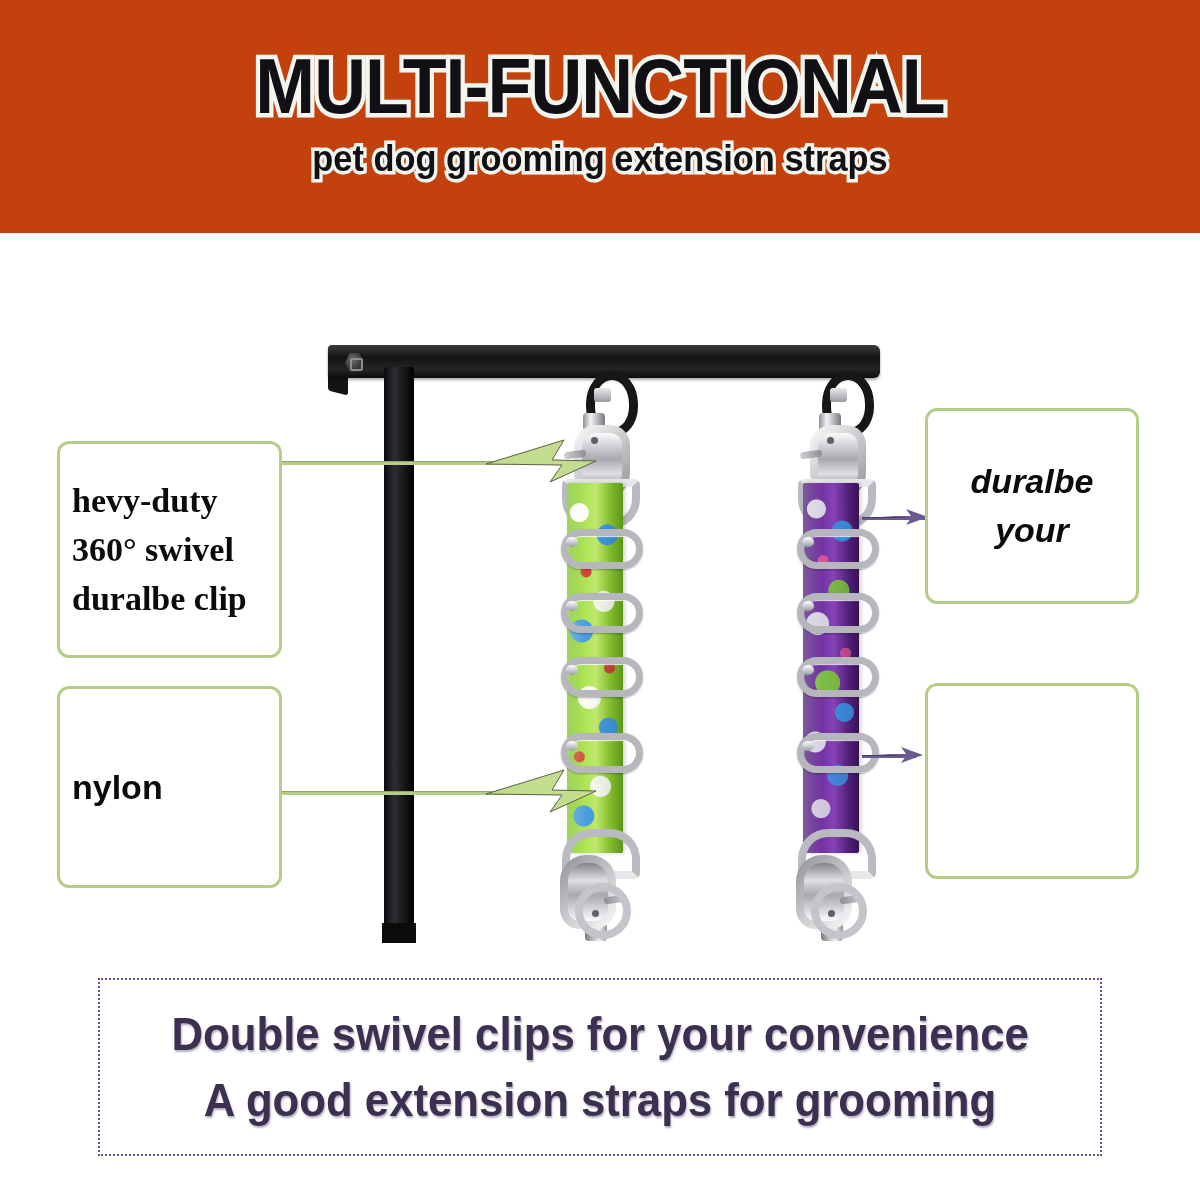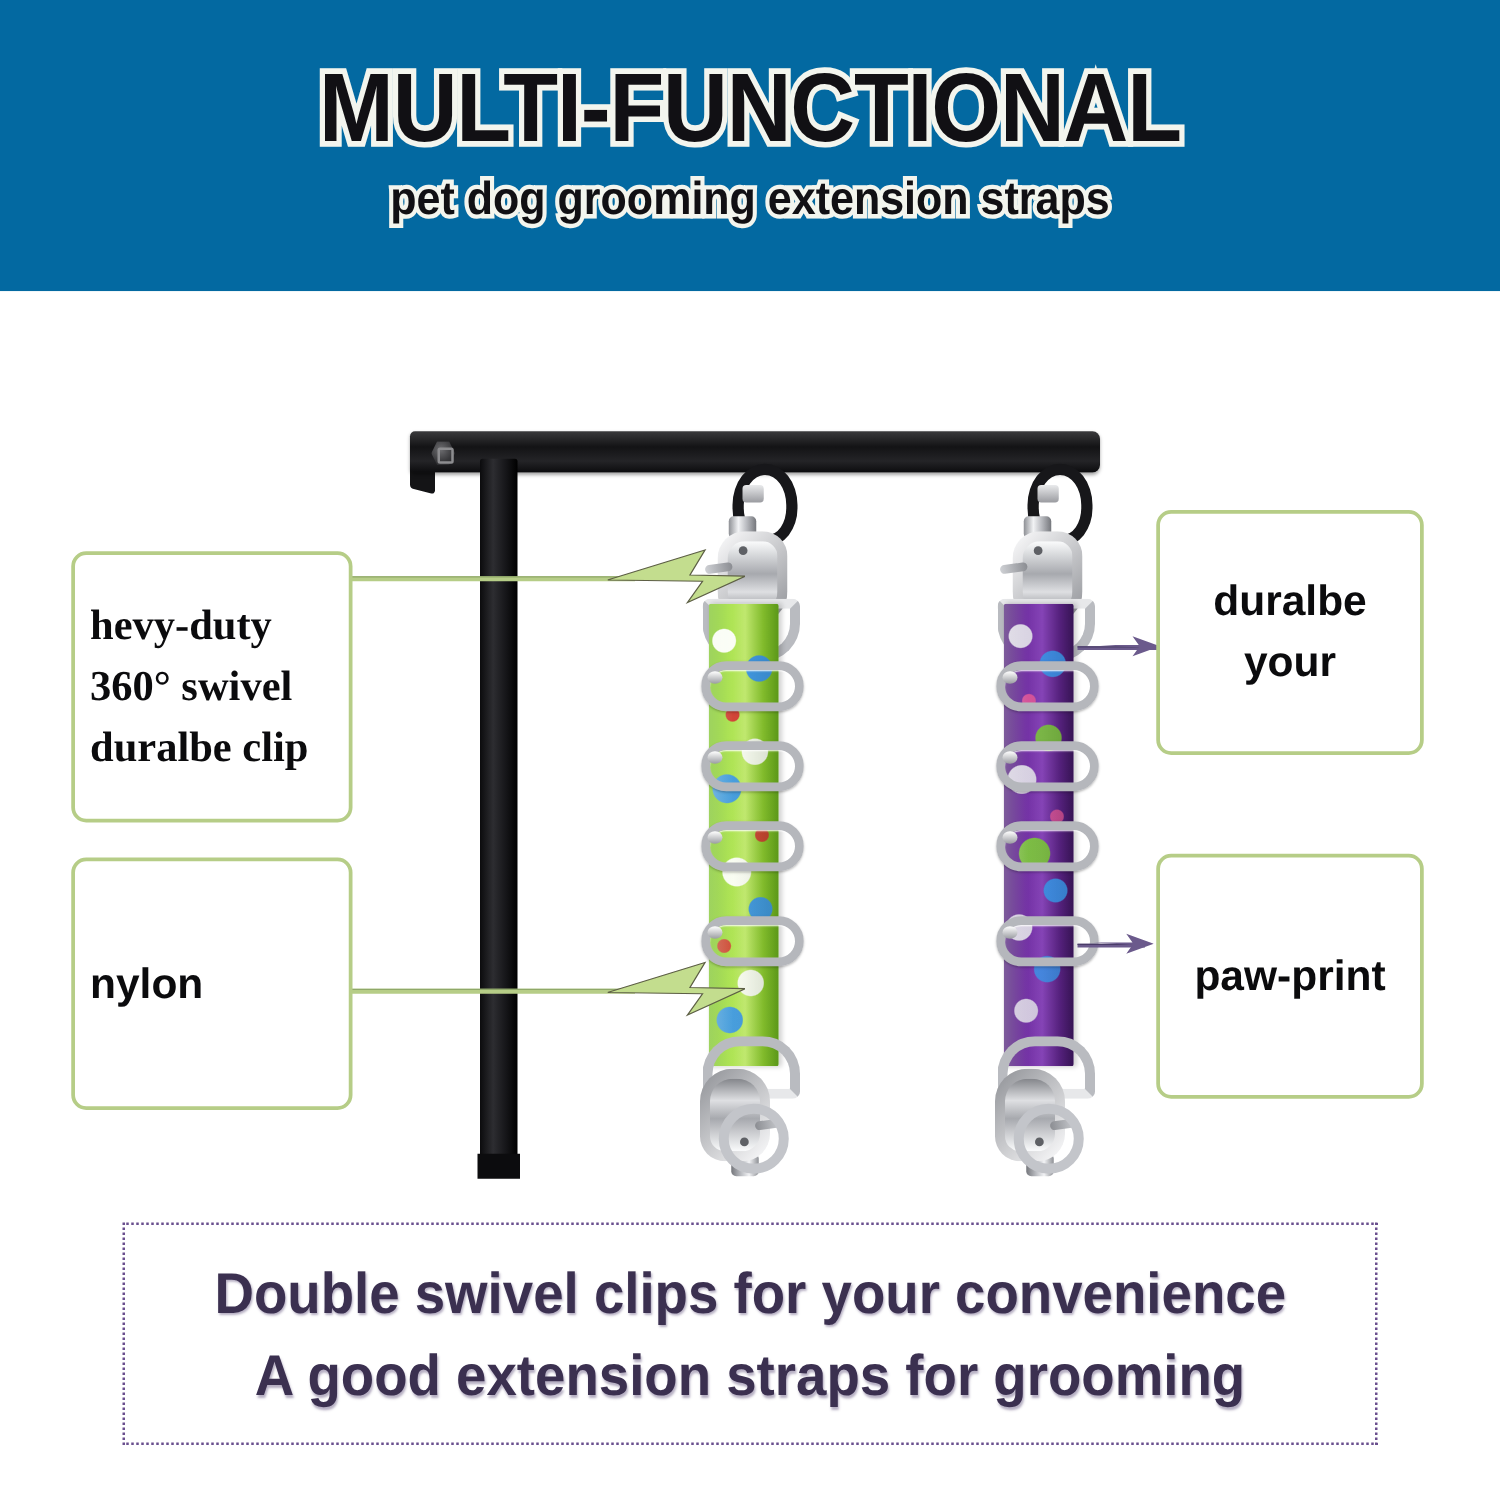--- a/index.html
+++ b/index.html
@@ -14,21 +14,21 @@
     overflow: hidden;
     font-family: "Liberation Sans", sans-serif;
   }
 
   
   .header-band {
     position: absolute;
     left: 0; top: 0;
     width: 1200px;
     height: 233px;
-    background: #0369a1;
+    background: #c2410c;
   }
   .header-title {
     position: absolute;
     left: 0;
     top: 44px;
     width: 1200px;
     text-align: center;
     font-size: 78px;
     line-height: 84px;
     font-weight: 700;
@@ -250,21 +250,21 @@
     justify-content: center;
     padding: 6px 12px;
   }
   .callout .line {
     font-size: 34px;
     line-height: 49px;
     font-weight: 700;
     color: #0b0b0d;
     white-space: nowrap;
   }
-  .callout.center .line { text-align: center; }
+  .callout.center .line { text-align: center; font-style: italic; }
 
   
   .leader {
     position: absolute;
     height: 3px;
     background: #b6cd87;
     border-top: 1px solid #8fa868;
   }
   .leader.purple {
     background: #6b5a8c;
@@ -417,19 +417,18 @@
 <div class="callout" style="left:57px; top:686px; width:225px; height:202px;">
   <div class="line">nylon</div>
 </div>
 
 <div class="callout center" style="left:925px; top:408px; width:214px; height:196px;">
   <div class="line">duralbe</div>
   <div class="line">your</div>
 </div>
 
 <div class="callout center" style="left:925px; top:683px; width:214px; height:196px;">
-  <div class="line">paw-print</div>
 </div>
 
 <div class="footer-box">
   <div class="footer-line">Double swivel clips for your convenience</div>
   <div class="footer-line">A good extension straps for grooming</div>
 </div>
 
 </body></html>

